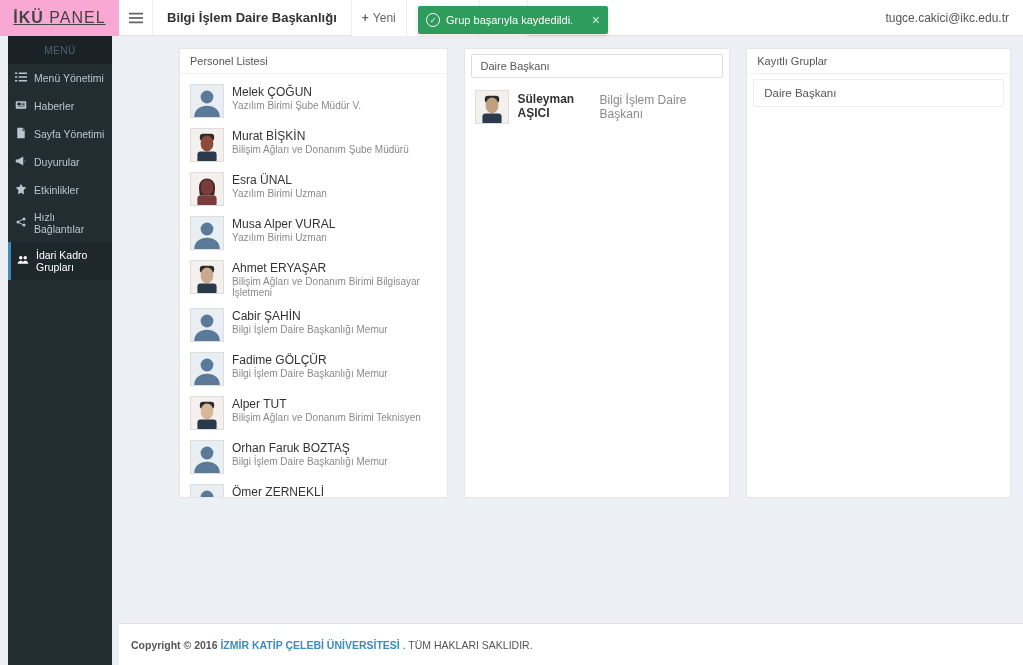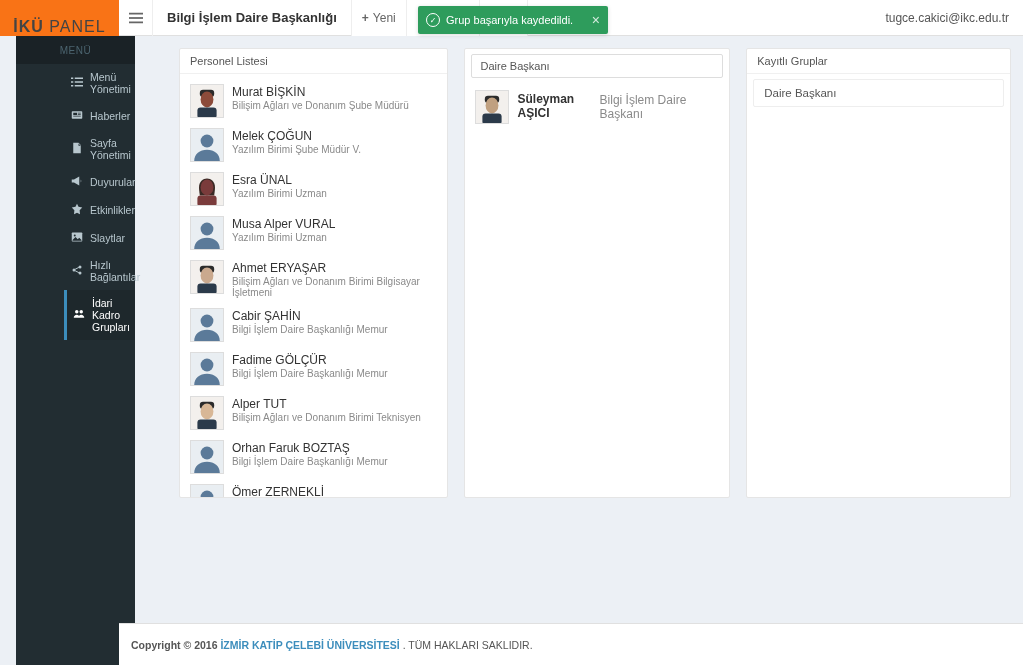--- a/index.html
+++ b/index.html
@@ -23,28 +23,29 @@
   background: #fff;
   border-bottom: 1px solid #e0e0e0;
   display: flex;
   align-items: center;
   position: relative;
   z-index: 100;
 }
 .logo {
   width: 119px;
   height: 36px;
-  background: #f97316;
-  display: flex;
-  align-items: flex-end;
+  background: #f9a8d4;
+  display: flex;
+  align-items: center;
   justify-content: center;
   font-weight: 300;
   font-size: 16px;
   letter-spacing: 1px;
   color: #444;
+  text-decoration: underline;
 }
 .logo b { font-weight: 600; }
 .toggle-btn {
   width: 34px;
   height: 36px;
   display: flex;
   align-items: center;
   justify-content: center;
   border-right: 1px solid #eee;
   cursor: pointer;
@@ -79,24 +80,24 @@
   padding: 0 14px;
   color: #555;
   font-size: 12px;
   height: 23px;
   display: flex;
   align-items: center;
 }
 
 .sidebar {
   position: absolute;
-  left: 16px;
+  left: 8px;
   top: 36px;
   bottom: 0;
-  width: 119px;
+  width: 104px;
   background: #222d32;
   color: #b8c7ce;
 }
 .sidebar-header {
   height: 28px;
   display: flex;
   align-items: center;
   justify-content: center;
   font-size: 10px;
   color: #4b646f;
@@ -104,21 +105,20 @@
   letter-spacing: 0.5px;
 }
 .sidebar-item {
   display: flex;
   align-items: center;
   gap: 7px;
   padding: 7px 7px;
   font-size: 10.5px;
   cursor: pointer;
   color: #b8c7ce;
-  margin-left: 48px;
 }
 .sidebar-item.active {
   background: #1e282c;
   color: #fff;
   border-left: 3px solid #3c8dbc;
   padding-left: 6px;
 }
 .sidebar-item svg { width: 12px; height: 12px; flex-shrink: 0; }
 
 .content {
@@ -346,28 +346,20 @@
         <span>Duyurular</span>
       </div>
       <div class="sidebar-item">
         <span><svg viewBox="0 0 16 16" fill="currentColor">
             <path d="M8 1l2 4 5 1-3.5 3.5L12 15l-4-2-4 2 .5-5.5L1 6l5-1 2-4z"></path>
           </svg></span>
         <span>Etkinlikler</span>
       </div>
       <div class="sidebar-item">
         <span><svg viewBox="0 0 16 16" fill="currentColor">
-            <rect x="1" y="2" width="14" height="12" rx="1"></rect>
-            <circle cx="5" cy="6" r="1.3" fill="#222d32"></circle>
-            <path d="M2 12l4-4 3 3 2-2 3 3v1H2z" fill="#222d32"></path>
-          </svg></span>
-        <span>Slaytlar</span>
-      </div>
-      <div class="sidebar-item">
-        <span><svg viewBox="0 0 16 16" fill="currentColor">
             <circle cx="4" cy="8" r="2"></circle>
             <circle cx="12" cy="4" r="2"></circle>
             <circle cx="12" cy="12" r="2"></circle>
             <path d="M5.5 7L10.5 4.5M5.5 9L10.5 11.5" stroke="currentColor" stroke-width="1.3"></path>
           </svg></span>
         <span>Hızlı Bağlantılar</span>
       </div>
       <div class="sidebar-item active">
         <span><svg viewBox="0 0 16 16" fill="currentColor">
             <circle cx="5" cy="5" r="2.3"></circle>
@@ -381,42 +373,42 @@
 
 <div class="content">
   <div class="row">
 
     <div class="panel panel-left">
       <div class="panel-header">Personel Listesi</div>
       <div class="panel-body" id="people-list">
           <div class="person">
             <div class="avatar">
               <svg viewBox="0 0 40 40">
+                <rect width="40" height="40" fill="#e9eef2"></rect>
+                <circle cx="20" cy="15" r="8" fill="#5b7a99"></circle>
+                <path d="M4 40c0-9 7-14 16-14s16 5 16 14z" fill="#5b7a99"></path>
+              </svg>
+            </div>
+    <div class="person-info">
+      <span class="person-name">Melek ÇOĞUN</span>
+      <span class="person-role">Yazılım Birimi Şube Müdür V.</span>
+    </div>
+          </div>
+          <div class="person">
+            <div class="avatar">
+              <svg viewBox="0 0 40 40">
                 <rect width="40" height="40" fill="#f3f0ed"></rect>
                 <rect x="11" y="6" width="18" height="9" rx="4" fill="#2b2b2b"></rect>
                 <ellipse cx="20" cy="18" rx="8" ry="10" fill="#8c4b3a"></ellipse>
                 <rect x="8" y="28" width="24" height="14" rx="4" fill="#2b3a4a"></rect>
               </svg>
             </div>
     <div class="person-info">
       <span class="person-name">Murat BİŞKİN</span>
       <span class="person-role">Bilişim Ağları ve Donanım Şube Müdürü</span>
-    </div>
-          </div>
-          <div class="person">
-            <div class="avatar">
-              <svg viewBox="0 0 40 40">
-                <rect width="40" height="40" fill="#e9eef2"></rect>
-                <circle cx="20" cy="15" r="8" fill="#5b7a99"></circle>
-                <path d="M4 40c0-9 7-14 16-14s16 5 16 14z" fill="#5b7a99"></path>
-              </svg>
-            </div>
-    <div class="person-info">
-      <span class="person-name">Melek ÇOĞUN</span>
-      <span class="person-role">Yazılım Birimi Şube Müdür V.</span>
     </div>
           </div>
           <div class="person">
             <div class="avatar">
               <svg viewBox="0 0 40 40">
                 <rect width="40" height="40" fill="#f3f0ed"></rect>
                 <path d="M10 18c0-7 5-11 10-11s10 4 10 11c0 3-1 10-1 10H11s-1-7-1-10z" fill="#3a2a25"></path>
                 <ellipse cx="20" cy="18" rx="8" ry="10" fill="#7a3b3b"></ellipse>
                 <rect x="8" y="28" width="24" height="14" rx="4" fill="#7a3b3b"></rect>
               </svg>

